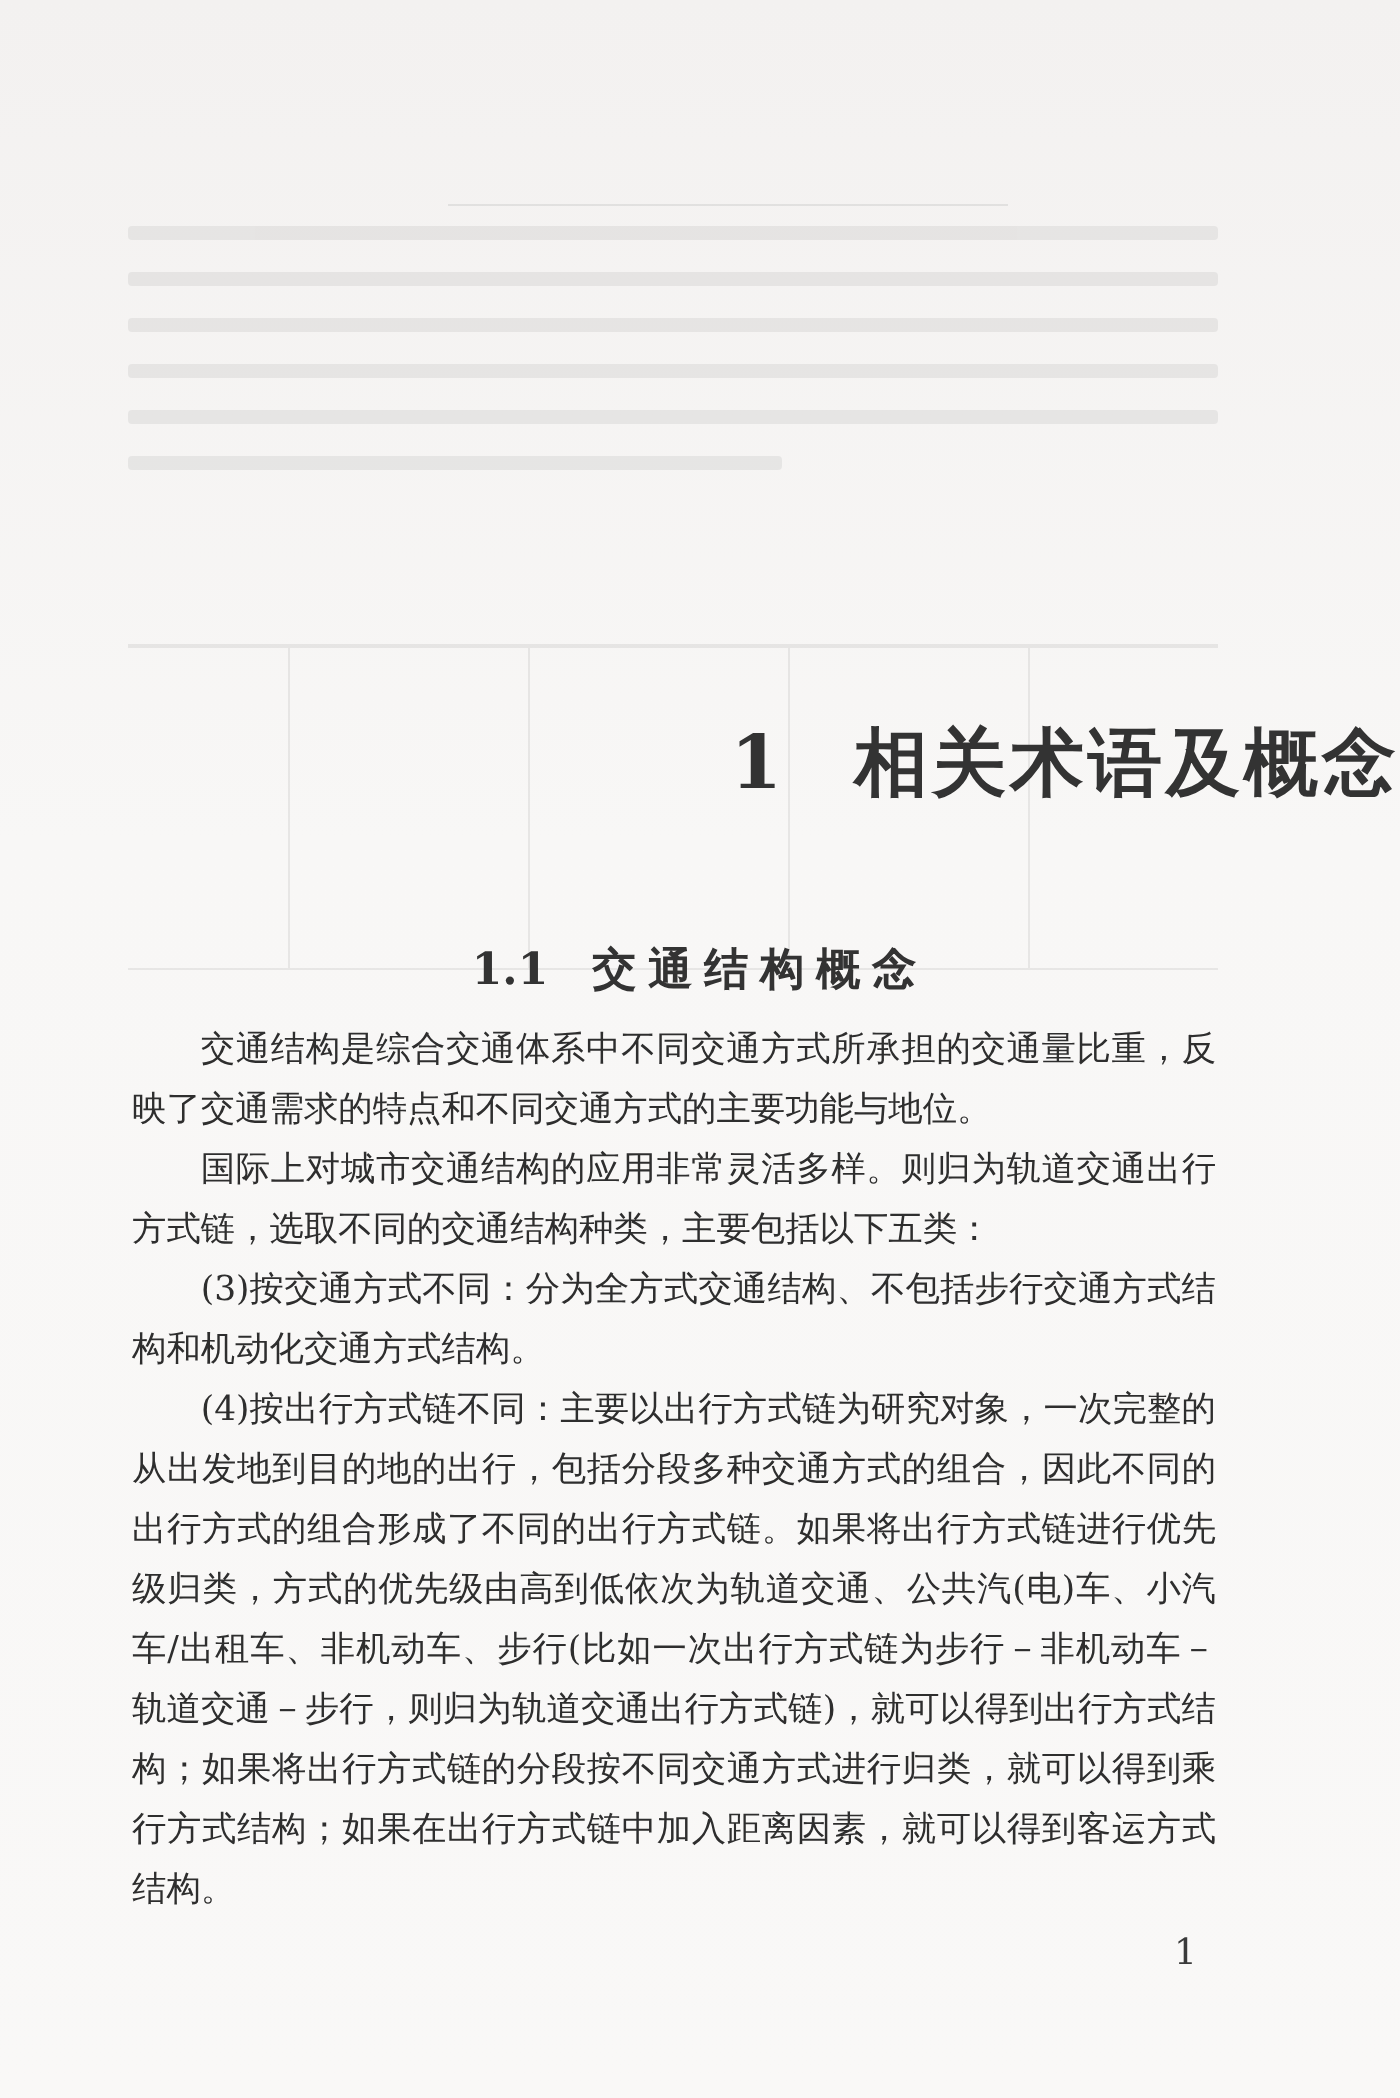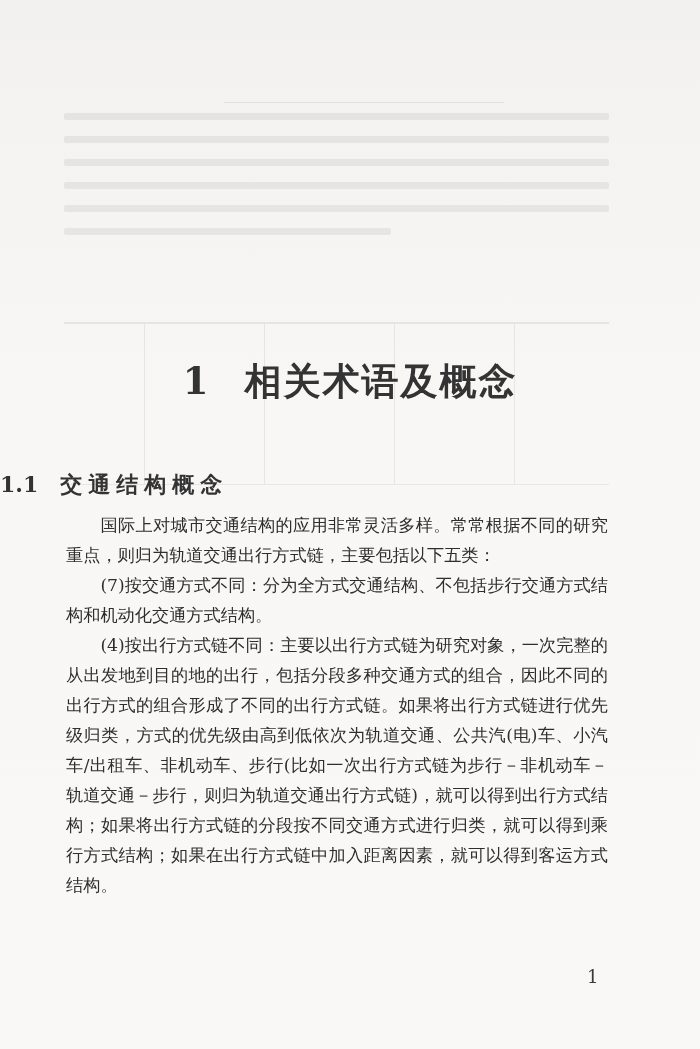--- a/index.html
+++ b/index.html
@@ -26,28 +26,28 @@
     height: 1px; background: #333; margin: 2px 0 10px 160px; width: 280px;
   }
   .ghost .gtable {
     position: absolute; top: 222px; left: 0; width: 545px; height: 160px;
     border-top: 2px solid #444; border-bottom: 1px solid #444;
   }
   .ghost .gtable .col { position: absolute; top: 0; bottom: 0; width: 1px; background: #444; }
 
   .chapter-title {
     position: absolute; left: 0; width: 700px; top: 332px;
-    text-align: center; font-size: 37px; font-weight: bold;
+    text-align: right; font-size: 37px; font-weight: bold;
     letter-spacing: 2px; color: #333;
   }
   .chapter-title .num { margin-right: 34px; }
 
   .section-title {
     position: absolute; left: 0; width: 700px; top: 452px;
-    text-align: left; font-size: 22px; font-weight: bold; color: #333;
+    text-align: center; font-size: 22px; font-weight: bold; color: #333;
   }
   .section-title .num { margin-right: 22px; }
   .section-title .txt { letter-spacing: 6px; }
 
   .body-text {
     position: absolute; left: 66px; top: 510px; width: 542px;
     font-size: 17.2px; line-height: 30px; color: #2e2e2e;
   }
   .body-text p {
     margin: 0; text-indent: 2em; text-align: justify;
@@ -81,19 +81,20 @@
 
   <h1 class="chapter-title">
     <span class="num">1</span><span>相关术语及概念</span>
   </h1>
 
   <h2 class="section-title">
     <span class="num">1.1</span><span class="txt">交通结构概念</span>
   </h2>
 
   <div class="body-text">
-    <p>国际上对城市交通结构的应用非常灵活多样。常常根据不同的研究重点，则归为轨道交通出行方式链，主要包括以下五类：</p>
-    <p>(7)按交通方式不同：分为全方式交通结构、不包括步行交通方式结构和机动化交通方式结构。</p>
+    <p>交通结构是综合交通体系中不同交通方式所承担的交通量比重，反映了交通需求的特点和不同交通方式的主要功能与地位。</p>
+    <p>国际上对城市交通结构的应用非常灵活多样。则归为轨道交通出行方式链，选取不同的交通结构种类，主要包括以下五类：</p>
+    <p>(3)按交通方式不同：分为全方式交通结构、不包括步行交通方式结构和机动化交通方式结构。</p>
     <p>(4)按出行方式链不同：主要以出行方式链为研究对象，一次完整的从出发地到目的地的出行，包括分段多种交通方式的组合，因此不同的出行方式的组合形成了不同的出行方式链。如果将出行方式链进行优先级归类，方式的优先级由高到低依次为轨道交通、公共汽(电)车、小汽车/出租车、非机动车、步行(比如一次出行方式链为步行－非机动车－轨道交通－步行，则归为轨道交通出行方式链)，就可以得到出行方式结构；如果将出行方式链的分段按不同交通方式进行归类，就可以得到乘行方式结构；如果在出行方式链中加入距离因素，就可以得到客运方式结构。</p>
   </div>
 
   <div class="page-number">1</div>
 </div>
 
 </body></html>

